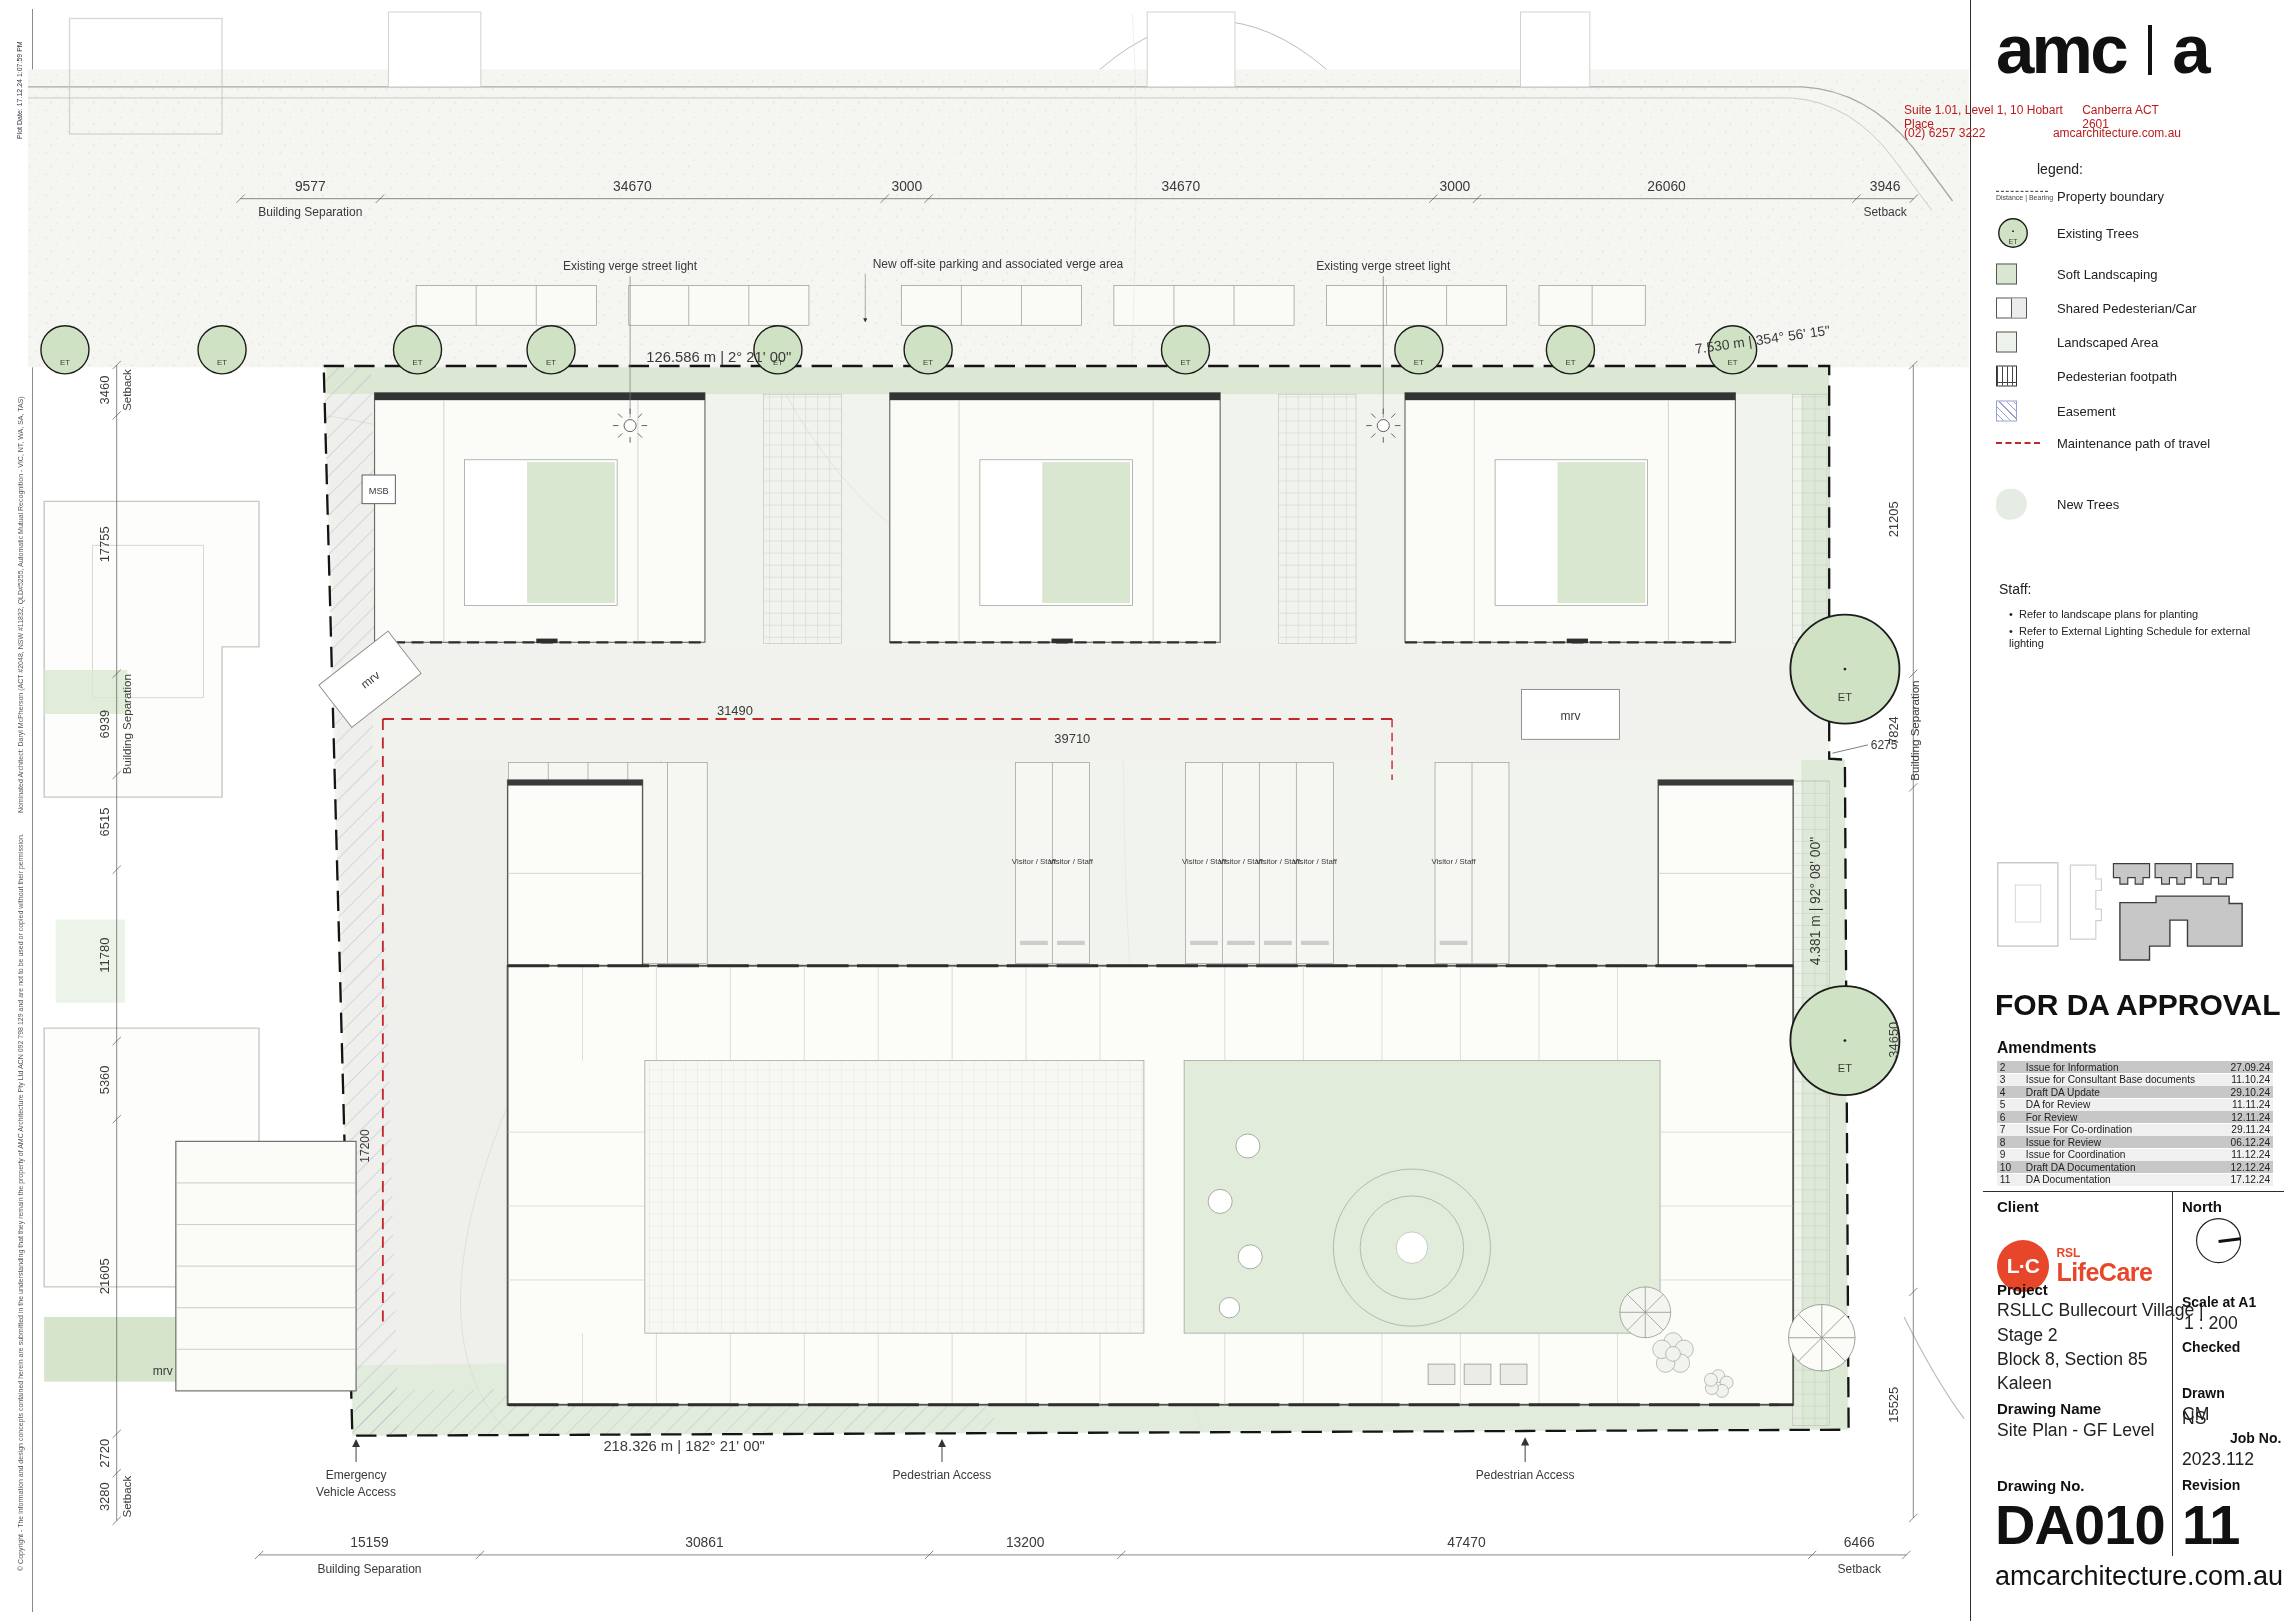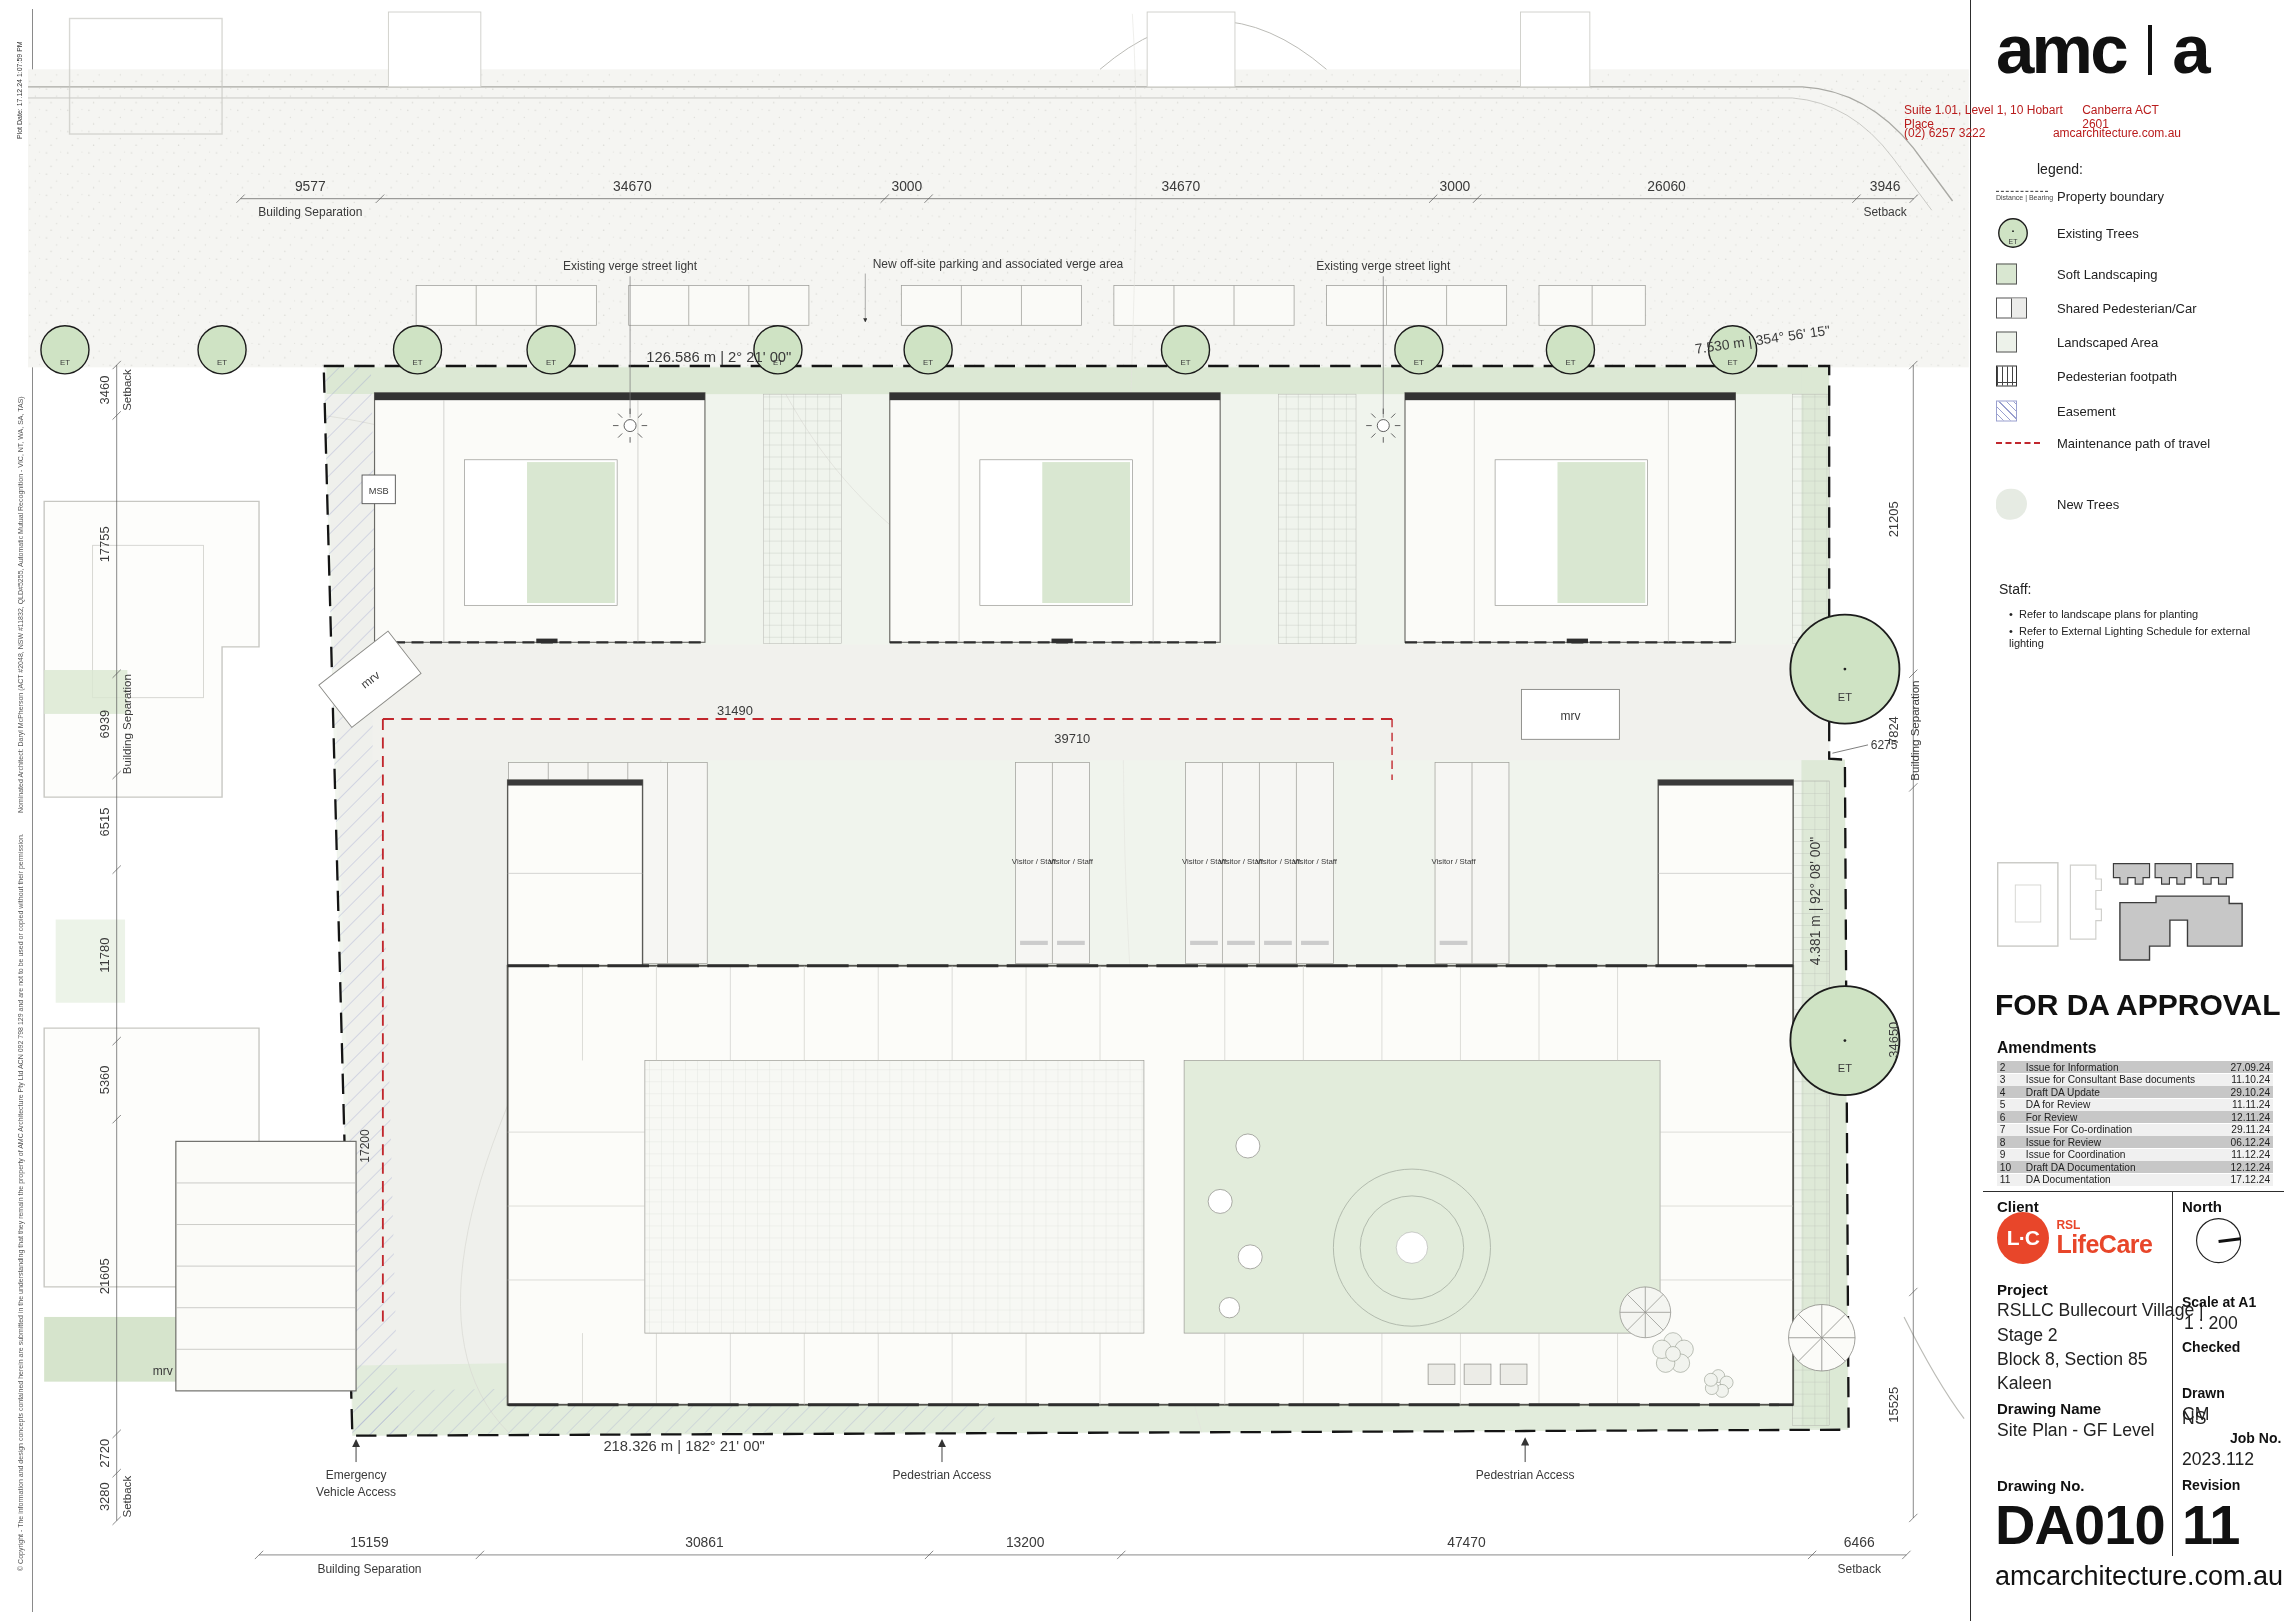--- a/index.html
+++ b/index.html
@@ -38,21 +38,21 @@
   .am-no{width:26px;}
   .am-desc{flex:1;}
   .am-date{width:51px;text-align:right;}
   .h-sep{position:absolute;left:1983px;top:1191px;width:301px;height:0.9px;background:#2d2d2d;}
   .v-sep{position:absolute;left:2172px;top:1191px;width:0.9px;height:365px;background:#2d2d2d;}
   .tb-h{font-size:15px;font-weight:700;color:#111;position:absolute;}
   .tb-v{font-size:17.6px;color:#222;position:absolute;}
   .tb-big{font-size:56px;font-weight:800;color:#111;position:absolute;letter-spacing:-0.9px;}
   .tb-url{position:absolute;left:1995px;top:1561px;font-size:27px;color:#111;letter-spacing:0;}
   
-  .rsl{position:absolute;left:1997px;top:1212px;display:flex;align-items:center;}
+  .rsl{position:absolute;left:1997px;top:1240px;display:flex;align-items:center;}
   .rsl-disc{width:52px;height:52px;border-radius:50%;background:#e8462a;color:#fff;display:flex;align-items:center;justify-content:center;font-weight:800;font-size:21px;letter-spacing:-0.9px;}
   .rsl-txt{margin-left:7.4px;color:#e8462a;line-height:1;}
   .rsl-txt .s1{font-size:12px;font-weight:700;display:block;margin-bottom:0.9px;}
   .rsl-txt .s2{font-size:25px;font-weight:800;display:block;letter-spacing:-0.5px;}
   svg{display:block;}
   svg text{fill:#3a3a3a;}
 </style>
 </head>
 <body>
 

